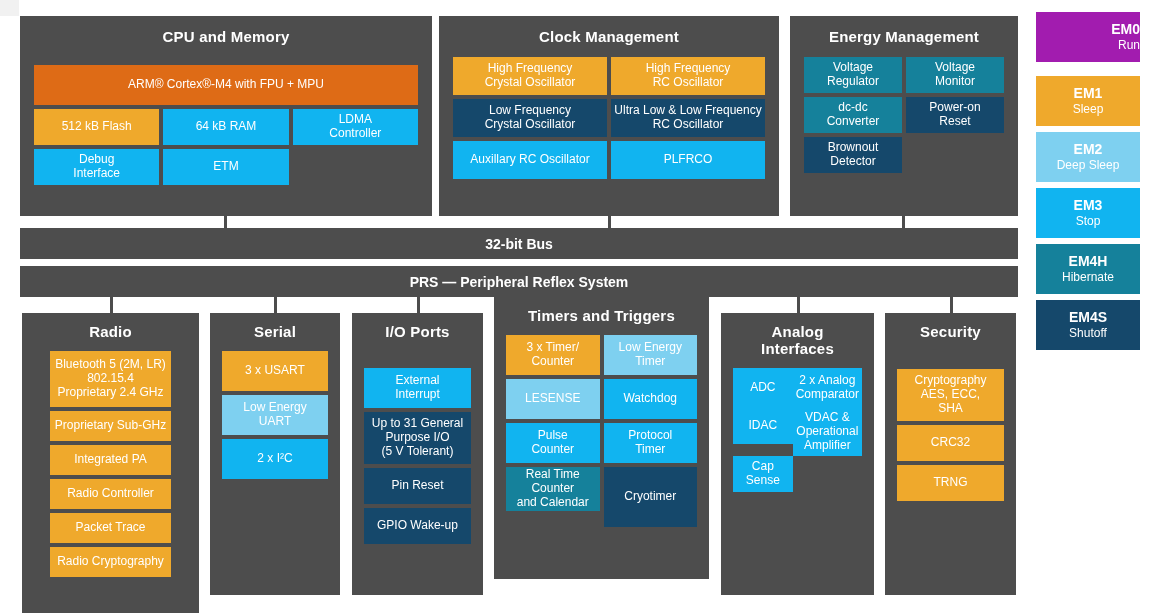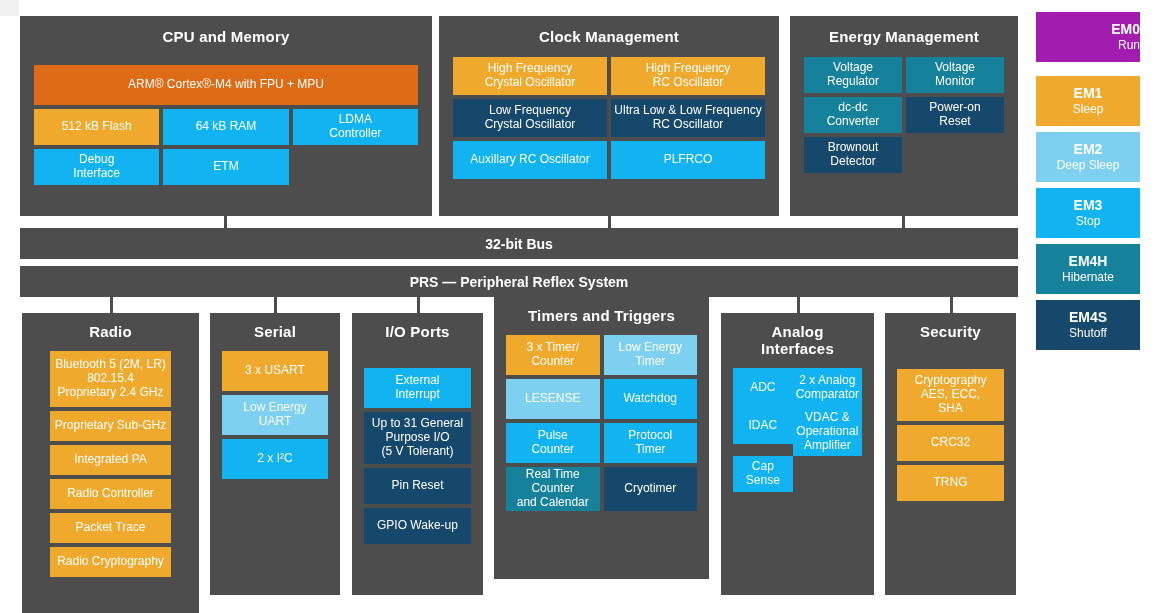--- a/index.html
+++ b/index.html
@@ -168,21 +168,21 @@
       <div class="panel" style="left: 494px; top: 297px; width: 215px; height: 282px; padding: 10px 12px;">
         <div class="panel-title" style="margin-bottom: 11px;">Timers and Triggers</div>
         <div style="display: grid; gap: 4px; width: 100%; grid-template-columns: 1fr 1fr;">
           <div class="blk c-yellow" style="height: 40px;">3 x Timer/<br>Counter</div>
           <div class="blk c-ltblue" style="height: 40px;">Low Energy<br>Timer</div>
           <div class="blk c-ltblue" style="height: 40px;">LESENSE</div>
           <div class="blk c-blue" style="height: 40px;">Watchdog</div>
           <div class="blk c-blue" style="height: 40px;">Pulse<br>Counter</div>
           <div class="blk c-blue" style="height: 40px;">Protocol<br>Timer</div>
           <div class="blk c-teal" style="height: 44px;">Real Time<br>Counter<br>and Calendar</div>
-          <div class="blk c-navy" style="height: 44px;">Cryotimer</div>
+          <div class="blk c-navy" style="height: 60px;">Cryotimer</div>
         </div>
       </div>
       <div class="panel" style="left: 721px; top: 313px; width: 153px; height: 282px; padding: 10px 12px;">
         <div class="panel-title" style="margin-bottom: 11px;">Analog Interfaces</div>
         <div style="display: grid; width: 100%; grid-template-columns: 1fr 1fr;">
           <div class="blk c-blue" style="height: 40px;">ADC</div>
           <div class="blk c-blue" style="height: 40px;">2 x Analog<br>Comparator</div>
           <div class="blk c-blue" style="height: 36px;">IDAC</div>
           <div class="blk c-blue" style="height: 48px;">VDAC &amp;<br>Operational<br>Amplifier</div>
           <div class="blk c-blue" style="height: 36px;">Cap Sense</div>

